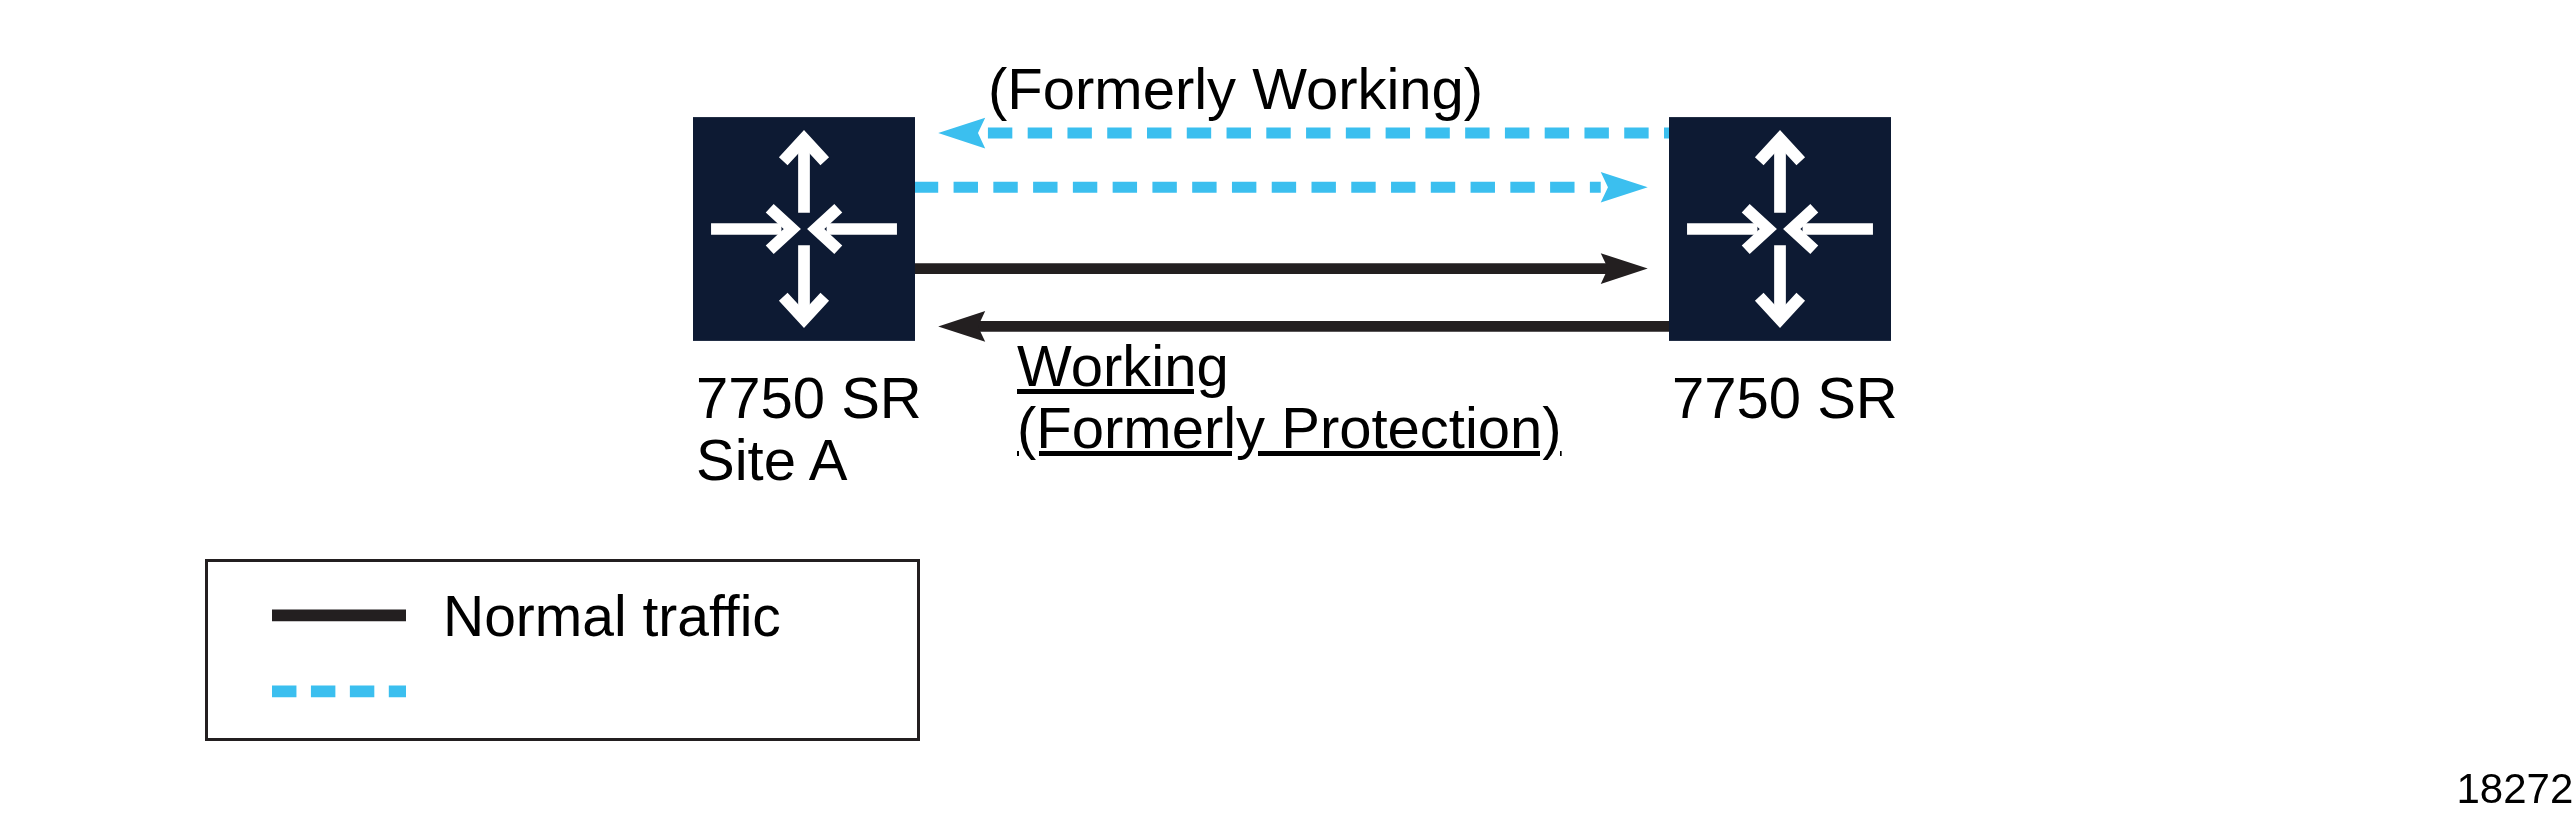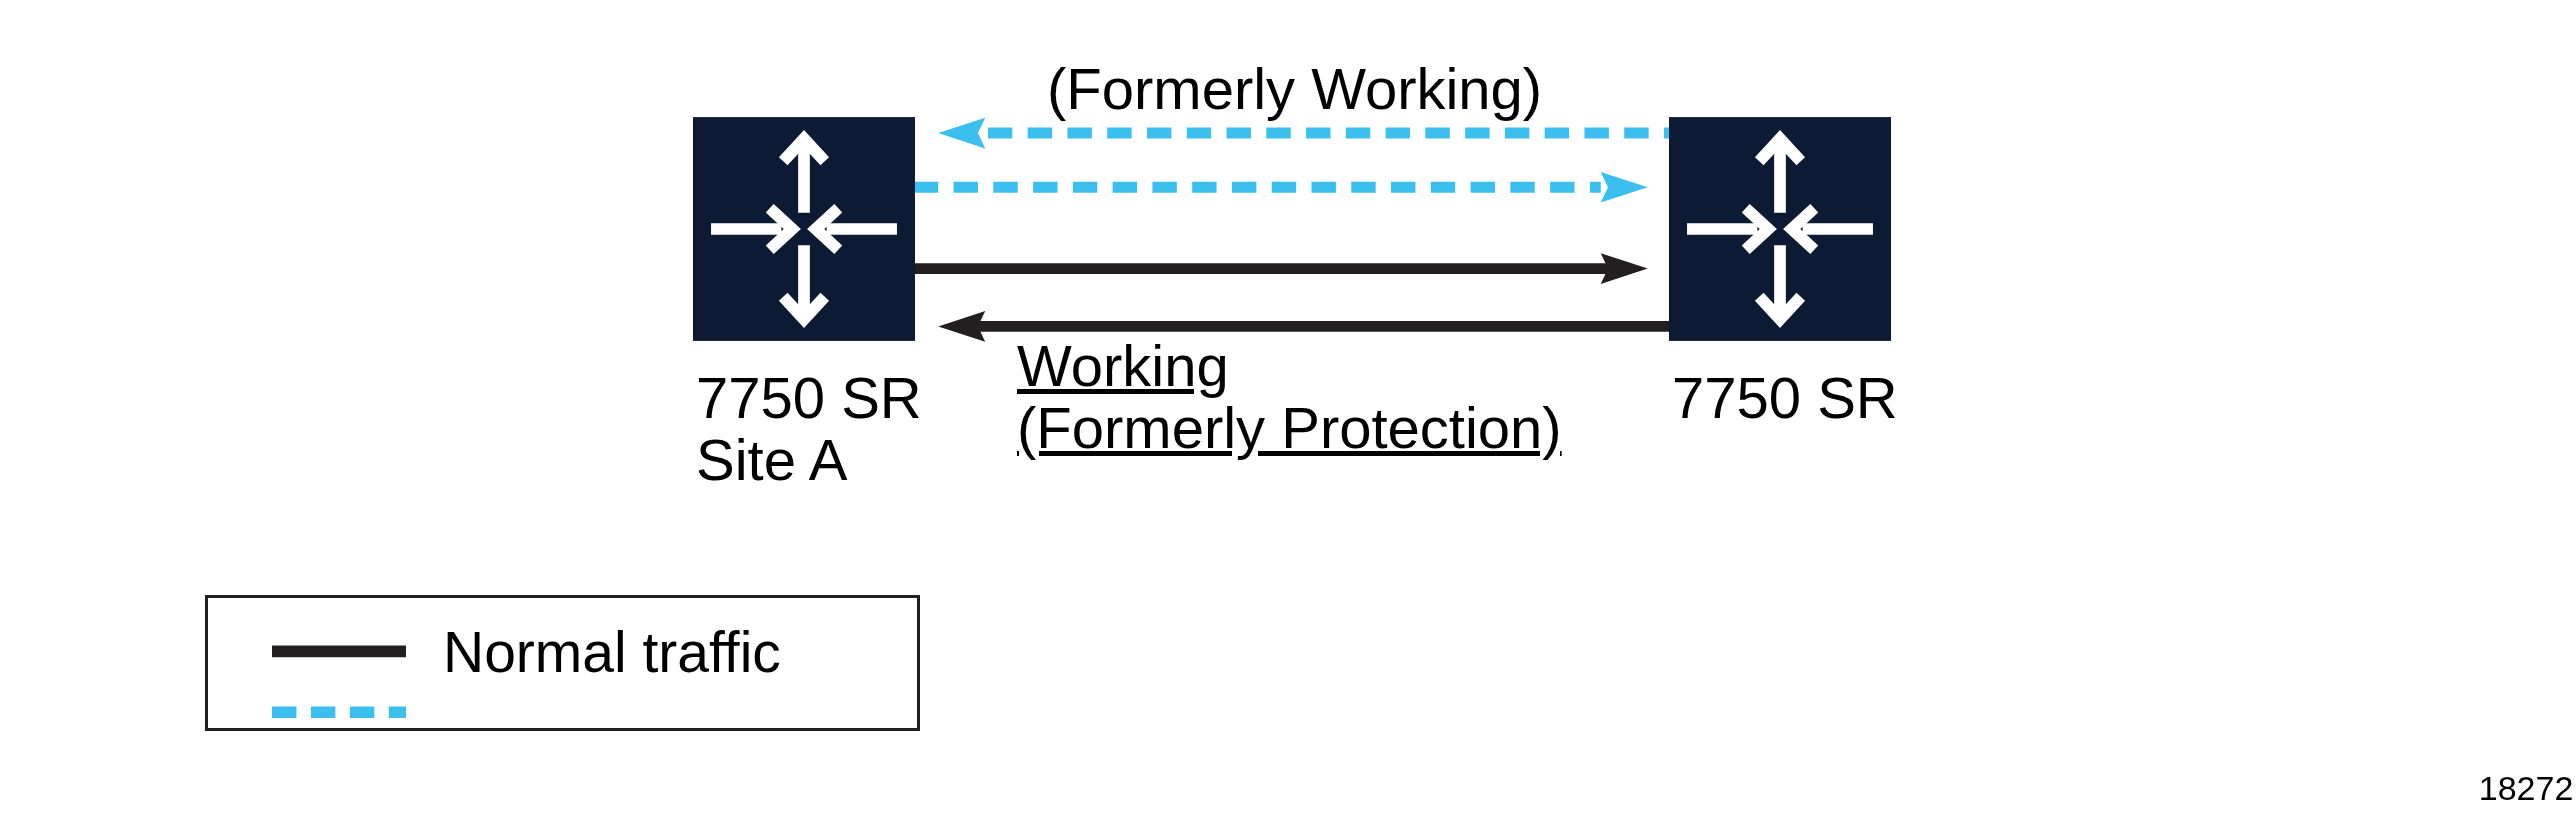--- a/index.html
+++ b/index.html
@@ -33,55 +33,54 @@
 
   
   .diagram-label {
     font-size: 58px;
     line-height: 62px;
     white-space: nowrap;
     letter-spacing: 0;
   }
   #label-site-a { left: 696px;  top: 367px; }
   #label-site-b { left: 1672px; top: 367px; }
-  #label-formerly-working { left: 1047px; top: 58px; }
+  #label-formerly-working { left: 988px; top: 58px; }
   #label-working { left: 1017px; top: 335px; text-decoration: underline; }
 
   
   #legend {
     left: 205px; top: 559px;
-    width: 715px; height: 136px;
+    width: 715px; height: 182px;
     box-sizing: border-box;
     border: 3.6px solid #231f20;
     padding: 22px 0 0 64px;
     display: flex;
     flex-direction: column;
     row-gap: 12.7px;
     background: #ffffff;
-    margin-top: 36px;
   }
   .legend-row {
     display: flex;
     align-items: center;
     height: 63px;
   }
   .legend-swatch {
     width: 134px; height: 12.7px;
     margin-right: 37px;
     flex: 0 0 auto;
   }
   .legend-text {
     font-size: 57px;
     white-space: nowrap;
   }
 
   
   #figure-number {
     right: 2.7px; top: 766px;
-    font-size: 34px;
+    font-size: 42px;
     line-height: 45px;
     white-space: nowrap;
   }
 </style>
 </head>
 <body>
 
 <svg id="links-layer" class="abs" viewBox="0 0 2850 908" xmlns="http://www.w3.org/2000/svg">
 
   <g>

